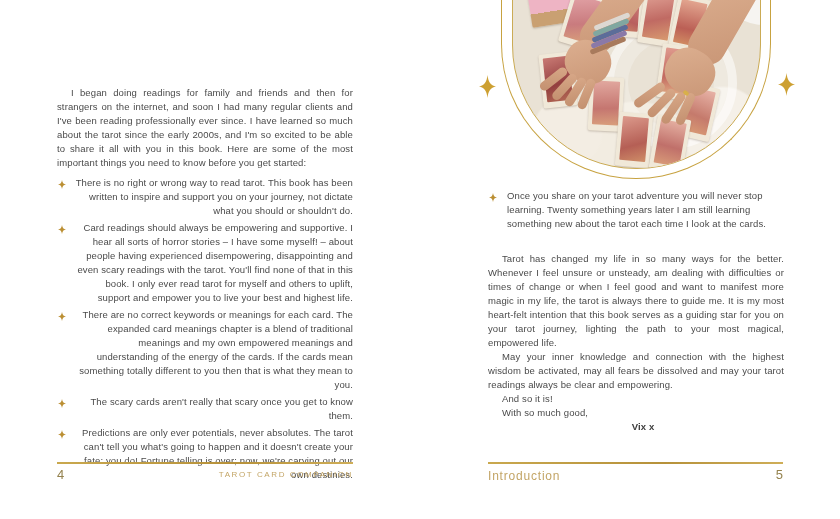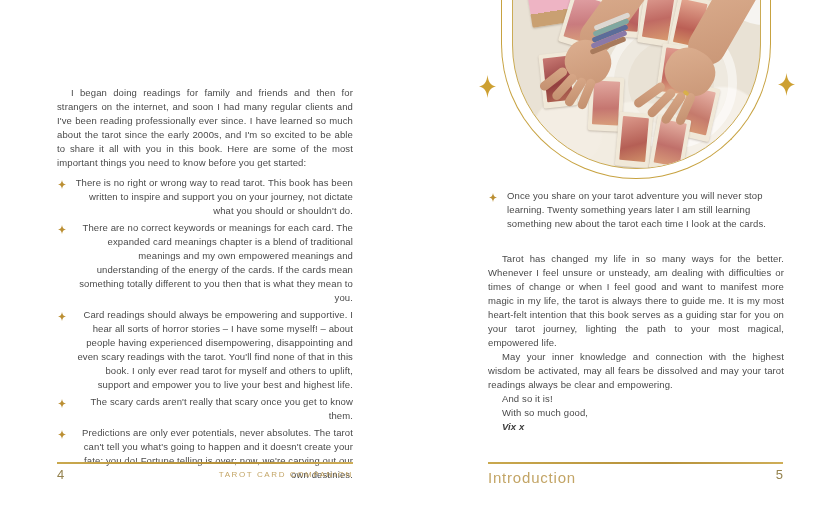--- a/index.html
+++ b/index.html
@@ -25,27 +25,27 @@
   .footer-line { position:absolute; top:462px; height:1.5px;
     background:linear-gradient(90deg,#c9a84e,#b6913a 60%,#cfae58); }
   .fl-left  { left:57px;  width:296px; }
   .fl-right { left:488px; width:295px; }
   .page-num { position:absolute; top:467px; font-size:13px; color:#94824e; }
   .pn-left  { left:57px; }
   .pn-right { left:488px; width:295px; text-align:right; }
   .running-title { position:absolute; left:57px; top:470px; width:296px;
     text-align:right; font-size:8px; letter-spacing:1.6px; color:#c3a566; }
   .chapter-label { position:absolute; left:488px; top:469px;
-    font-size:15px; letter-spacing:.8px; color:#c3a566; }
+    font-size:12px; letter-spacing:.8px; color:#c3a566; }
 
   
   .right-bullet { position:absolute; left:488px; top:189px; width:296px; }
   .right-bullet .item { position:relative; padding-left:19px; }
   .right-flow { position:absolute; left:488px; top:252px; width:296px; }
-  .sig { font-weight:bold; font-style:italic; color:#3c3c3c; }
+  .sig { font-weight:bold; color:#3c3c3c;text-align:center; }
 
   
   .arch-ring { position:absolute; left:501px; top:-12px; width:270px; height:191px;
     border:1.5px solid #c7a240; border-radius:0 0 135px 135px; border-top:none; }
   .arch-photo { position:absolute; left:512px; top:-12px; width:249px; height:181px;
     border:1px solid #cbab55; border-radius:0 0 124px 124px; overflow:hidden;
     background:
       radial-gradient(circle at 22% 80%, #f3ede3 0 14%, rgba(243,237,227,0) 15%),
       radial-gradient(circle at 85% 78%, #f5f0e8 0 16%, rgba(245,240,232,0) 17%),
       radial-gradient(circle at 50% 100%, #f2ece1 0 30%, rgba(242,236,225,0) 31%),
@@ -83,27 +83,27 @@
       <li>
         <span class="bullet-star"><svg width="8" height="9" viewBox="0 0 100 100" preserveAspectRatio="none">
               <path d="M50 0 C55 32 68 45 100 50 C68 55 55 68 50 100 C45 68 32 55 0 50 C32 45 45 32 50 0 Z" fill="#bb8f33"></path>
             </svg></span>
         <span>There is no right or wrong way to read tarot. This book has been written to inspire and support you on your journey, not dictate what you should or shouldn't do.</span>
       </li>
       <li>
         <span class="bullet-star"><svg width="8" height="9" viewBox="0 0 100 100" preserveAspectRatio="none">
               <path d="M50 0 C55 32 68 45 100 50 C68 55 55 68 50 100 C45 68 32 55 0 50 C32 45 45 32 50 0 Z" fill="#bb8f33"></path>
             </svg></span>
+        <span>Card readings should always be empowering and supportive. I hear all sorts of horror stories – I have some myself! – about people having experienced disempowering, disappointing and even scary readings with the tarot. You'll find none of that in this book. I only ever read tarot for myself and others to uplift, support and empower you to live your best and highest life.</span>
+      </li>
+      <li>
+        <span class="bullet-star"><svg width="8" height="9" viewBox="0 0 100 100" preserveAspectRatio="none">
+              <path d="M50 0 C55 32 68 45 100 50 C68 55 55 68 50 100 C45 68 32 55 0 50 C32 45 45 32 50 0 Z" fill="#bb8f33"></path>
+            </svg></span>
         <span>There are no correct keywords or meanings for each card. The expanded card meanings chapter is a blend of traditional meanings and my own empowered meanings and understanding of the energy of the cards. If the cards mean something totally different to you then that is what they mean to you.</span>
-      </li>
-      <li>
-        <span class="bullet-star"><svg width="8" height="9" viewBox="0 0 100 100" preserveAspectRatio="none">
-              <path d="M50 0 C55 32 68 45 100 50 C68 55 55 68 50 100 C45 68 32 55 0 50 C32 45 45 32 50 0 Z" fill="#bb8f33"></path>
-            </svg></span>
-        <span>Card readings should always be empowering and supportive. I hear all sorts of horror stories – I have some myself! – about people having experienced disempowering, disappointing and even scary readings with the tarot. You'll find none of that in this book. I only ever read tarot for myself and others to uplift, support and empower you to live your best and highest life.</span>
       </li>
       <li>
         <span class="bullet-star"><svg width="8" height="9" viewBox="0 0 100 100" preserveAspectRatio="none">
               <path d="M50 0 C55 32 68 45 100 50 C68 55 55 68 50 100 C45 68 32 55 0 50 C32 45 45 32 50 0 Z" fill="#bb8f33"></path>
             </svg></span>
         <span>The scary cards aren't really that scary once you get to know them.</span>
       </li>
       <li>
         <span class="bullet-star"><svg width="8" height="9" viewBox="0 0 100 100" preserveAspectRatio="none">
               <path d="M50 0 C55 32 68 45 100 50 C68 55 55 68 50 100 C45 68 32 55 0 50 C32 45 45 32 50 0 Z" fill="#bb8f33"></path>

